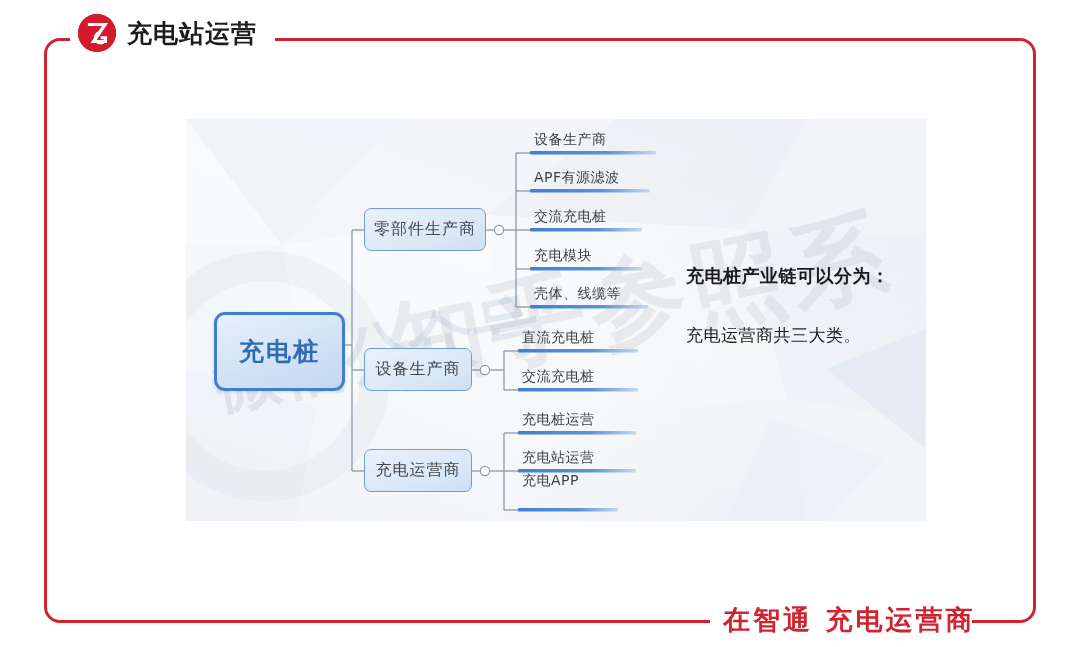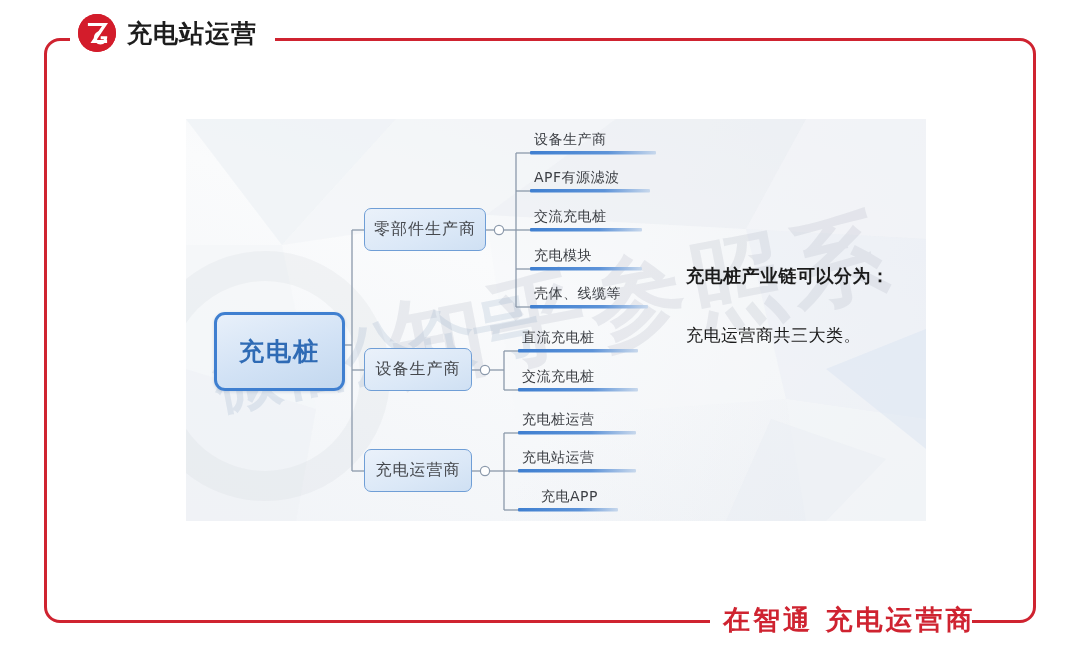--- a/index.html
+++ b/index.html
@@ -334,20 +334,20 @@
   <div class="leaf" style="left:348px; top:50px;">APF有源滤波</div>
   <div class="leaf" style="left:348px; top:89px;">交流充电桩</div>
   <div class="leaf" style="left:348px; top:128px;">充电模块</div>
   <div class="leaf" style="left:348px; top:166px;">壳体、线缆等</div>
 
   <div class="leaf" style="left:336px; top:210px;">直流充电桩</div>
   <div class="leaf" style="left:336px; top:249px;">交流充电桩</div>
 
   <div class="leaf" style="left:336px; top:292px;">充电桩运营</div>
   <div class="leaf" style="left:336px; top:330px;">充电站运营</div>
-  <div class="leaf" style="left:336px; top:369px;margin-left:19px;">充电APP</div>
+  <div class="leaf" style="left:336px; top:353px;">充电APP</div>
 
 </div>
 
 <div class="side-copy">
   <div class="side-heading">充电桩产业链可以分为：</div>
   <div class="side-body-line">充电运营商共三大类。</div>
 </div>
 
 </body></html>

